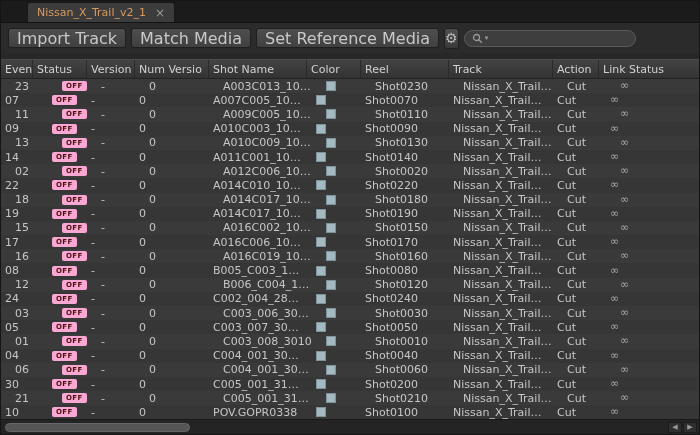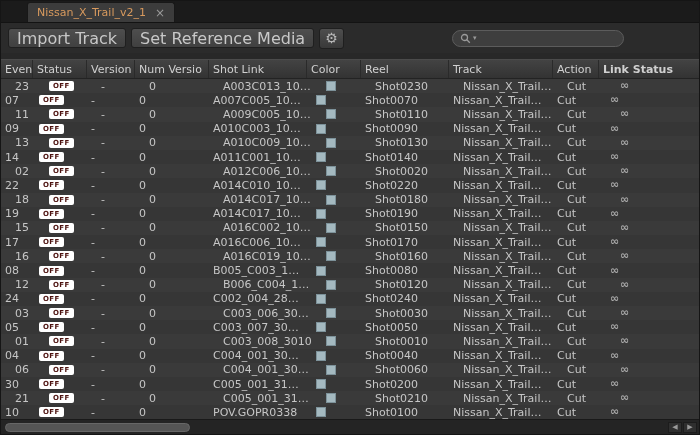--- a/index.html
+++ b/index.html
@@ -34,23 +34,23 @@
 
   .col-event { width:32px; }
   .col-status { width:54px; }
   .col-version { width:48px; }
   .col-num { width:74px; }
   .col-shot { width:98px; }
   .col-color { width:54px; }
   .col-reel { width:88px; }
   .col-track { width:104px; }
   .col-action { width:46px; }
-  .col-link { width:80px; border-right:none;font-weight:bold; }
-
-  .badge { background:#ffffff; color:#4d120f; font-size:7px; font-weight:bold; border-radius:2px; padding:1px 4px; letter-spacing:0.4px; margin-left:2px; }
+  .col-link { width:80px; border-right:none; }
+
+  .badge { background:#f9a8d4; color:#4d120f; font-size:7px; font-weight:bold; border-radius:2px; padding:1px 4px; letter-spacing:0.4px; margin-left:15px; }
   .chip { width:10px; height:10px; background:#a4b9c0; border:1px solid #7d929a; display:inline-block; margin-left:5px; }
   .linkicon { color:#a8a8a8; font-size:11px; margin-left:7px; line-height:10px; }
 
   
   .hscroll { height:15px; background:#242424; border-top:1px solid #191919; display:flex; align-items:center; padding:0 2px; flex:none; }
   .hthumb { width:185px; height:9px; background:#555555; border:1px solid #676767; border-radius:5px; margin-left:2px; }
   .hspacer { flex:1; }
   .harrow { width:14px; height:11px; color:#9a9a9a; font-size:7px; display:flex; align-items:center; justify-content:center; background:#2f2f2f; border:1px solid #1c1c1c; margin-left:1px; }
 </style>
 </head>
@@ -60,41 +60,42 @@
 
   <div class="tabbar">
     <div class="tab">
       <span class="tab-title">Nissan_X_Trail_v2_1</span>
       <span class="tab-close">×</span>
     </div>
   </div>
 
   <div class="toolbar">
     <div class="btn">Import Track</div>
+    <div class="btn">Match Media</div>
     <div class="btn">Set Reference Media</div>
     <div class="gearbtn">
       <span>⚙</span>
     </div>
     <div class="search">
       <svg width="11" height="11" viewBox="0 0 11 11">
         <circle cx="4.5" cy="4.5" r="3" fill="none" stroke="#9a9a9a" stroke-width="1.3"></circle>
         <line x1="6.8" y1="6.8" x2="9.8" y2="9.8" stroke="#9a9a9a" stroke-width="1.3"></line>
       </svg>
       <span class="arrow">▾</span>
       <input type="text" placeholder="" style="">
     </div>
   </div>
 
   <div class="main">
     <div class="thead">
       <div class="hcell col-event">Event</div>
       <div class="hcell col-status">Status</div>
       <div class="hcell col-version">Version</div>
       <div class="hcell col-num">Num Versio</div>
-      <div class="hcell col-shot">Shot Link</div>
+      <div class="hcell col-shot">Shot Name</div>
       <div class="hcell col-color">Color</div>
       <div class="hcell col-reel">Reel</div>
       <div class="hcell col-track">Track</div>
       <div class="hcell col-action">Action</div>
       <div class="hcell col-link">Link Status</div>
     </div>
     <div class="tbody">
         <div class="trow even">
           <div class="tcell col-event">23</div>
           <div class="tcell col-status">

